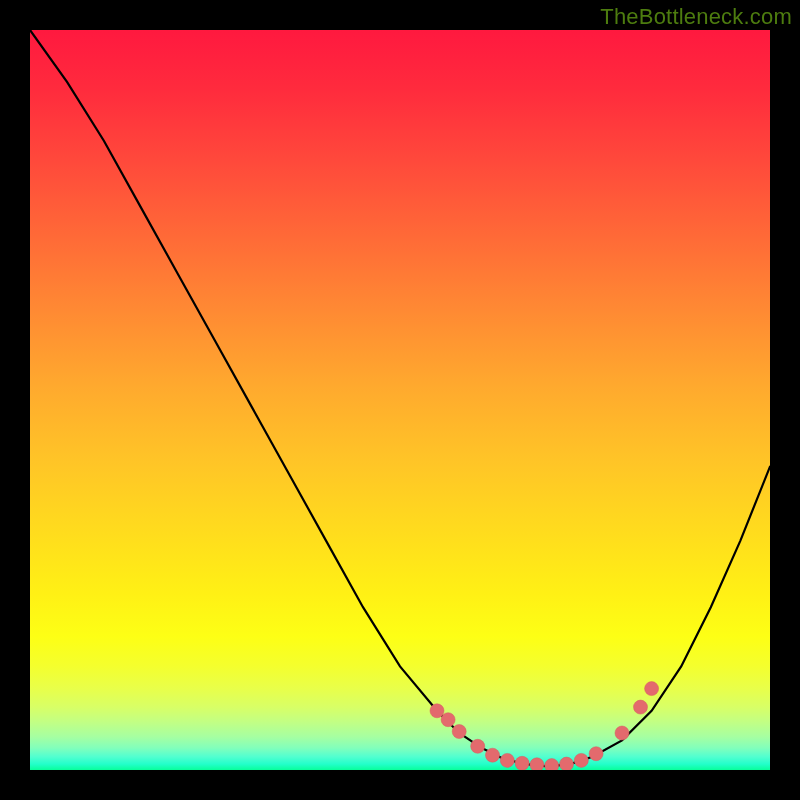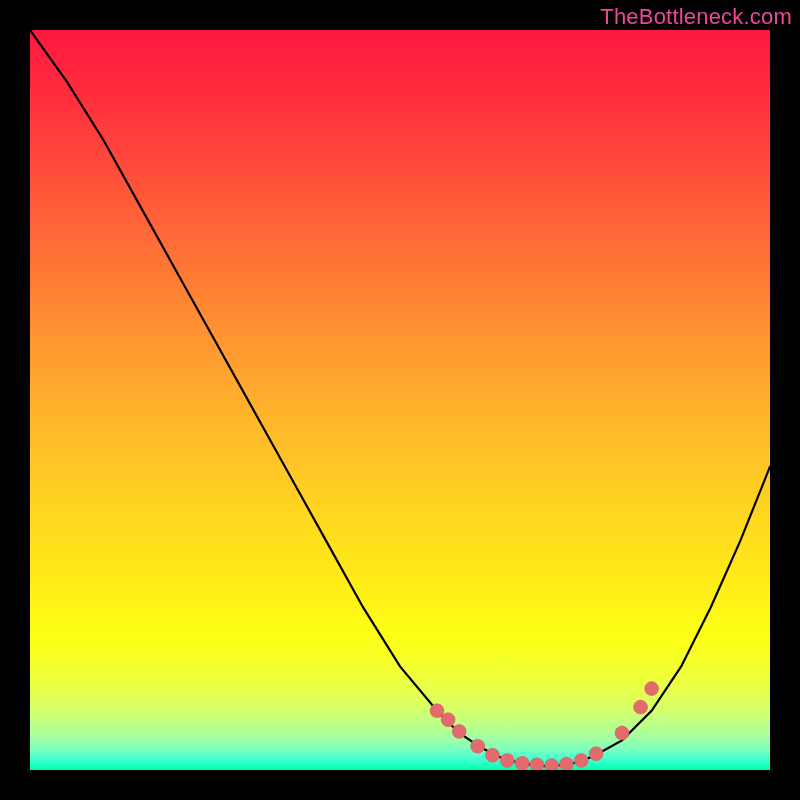--- a/index.html
+++ b/index.html
@@ -46,21 +46,21 @@
       #52ffd0 98.2%,
       #23ffca 99.2%,
       #08ff9a 100%
     );
     overflow: hidden;
   }
   .watermark {
     position: absolute;
     top: 4px;
     right: 8px;
-    color: #ec4899;
+    color: #4d7c0f;
     font-size: 22px;
     font-weight: 500;
     letter-spacing: 0.2px;
     user-select: none;
     margin-left: 34px;
   }
   svg.curve {
     position: absolute;
     left: 0;
     top: 0;

